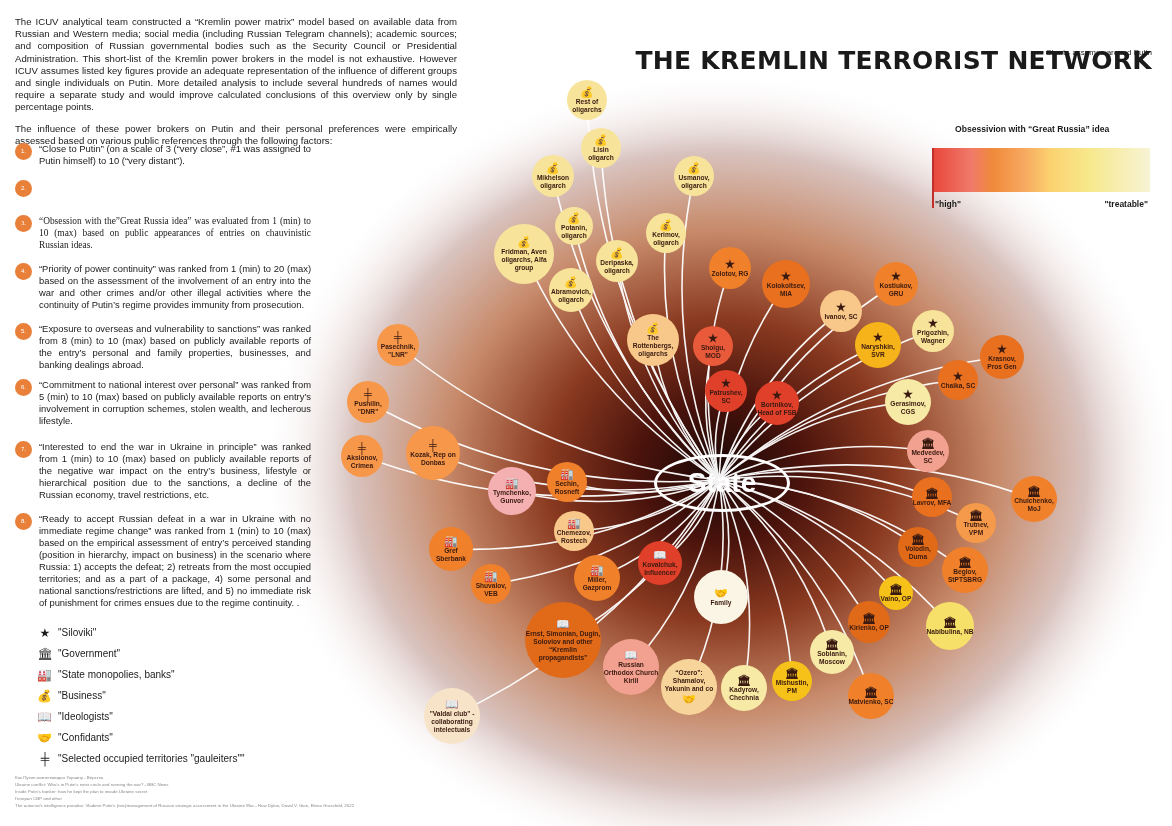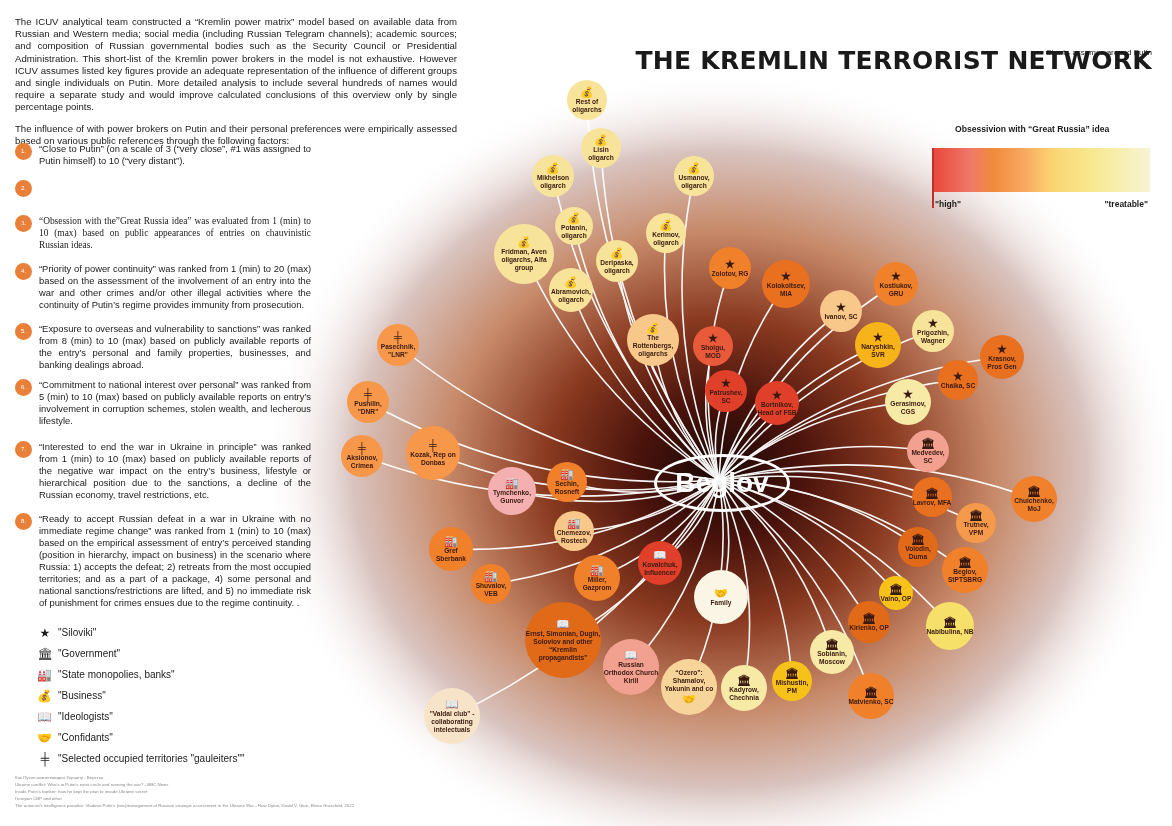--- a/index.html
+++ b/index.html
@@ -90,21 +90,21 @@
       <path d="M792,681 Q785.65,569.55 719,480"></path>
       <path d="M689,687 Q735.05,588 719,480"></path>
       <path d="M871,696 Q827.4,565.2 719,480"></path>
       <path d="M744,688 Q762.7,580.25 719,480"></path>
       <path d="M452,716 Q620.9,638.05 719,480"></path>
     </g>
 </svg>
 
 <div class="intro">
   <p>The ICUV analytical team constructed a “Kremlin power matrix” model based on available data from Russian and Western media; social media (including Russian Telegram channels); academic sources; and composition of Russian governmental bodies such as the Security Council or Presidential Administration. This short-list of the Kremlin power brokers in the model is not exhaustive. However ICUV assumes listed key figures provide an adequate representation of the influence of different groups and single individuals on Putin. More detailed analysis to include several hundreds of names would require a separate study and would improve calculated conclusions of this overview only by single percentage points.</p>
-  <p>The influence of with power brokers on Putin and their personal preferences were empirically assessed based on various public references through the following factors:</p>
+  <p>The influence of these power brokers on Putin and their personal preferences were empirically assessed based on various public references through the following factors:</p>
 </div>
 
 <div class="factors" id="factors">
     <div class="factor" style="position: absolute; top: 0px; width: 272px;"><span class="num">1.</span><span>“Close to Putin” (on a scale of 3 (“very close”, #1 was assigned to Putin himself) to 10 (“very distant”).</span></div>
     <div class="factor" style="position: absolute; top: 37px; width: 272px;"><span class="num">2.</span></div>
     <div class="factor" style="position: absolute; top: 72px; width: 272px; font-family: Liberation Serif, serif;"><span class="num">3.</span><span>“Obsession with the”Great Russia idea” was evaluated from 1 (min) to 10 (max) based on public appearances of entries on chauvinistic Russian ideas.</span></div>
     <div class="factor" style="position: absolute; top: 120px; width: 272px;"><span class="num">4.</span><span>“Priority of power continuity” was ranked from 1 (min) to 20 (max) based on the assessment of the involvement of an entry into the war and other crimes and/or other illegal activities where the continuity of Putin’s regime provides immunity from prosecution.</span></div>
     <div class="factor" style="position: absolute; top: 180px; width: 272px;"><span class="num">5.</span><span>“Exposure to overseas and vulnerability to sanctions” was ranked from 8 (min) to 10 (max) based on publicly available reports of the entry’s personal and family properties, businesses, and banking dealings abroad.</span></div>
     <div class="factor" style="position: absolute; top: 236px; width: 272px;"><span class="num">6.</span><span>“Commitment to national interest over personal” was ranked from 5 (min) to 10 (max) based on publicly available reports on entry’s involvement in corruption schemes, stolen wealth, and lecherous lifestyle.</span></div>
     <div class="factor" style="position: absolute; top: 298px; width: 272px;"><span class="num">7.</span><span>“Interested to end the war in Ukraine in principle” was ranked from 1 (min) to 10 (max) based on publicly available reports of the negative war impact on the entry’s business, lifestyle or hierarchical position due to the sanctions, a decline of the Russian economy, travel restrictions, etc.</span></div>
@@ -359,13 +359,13 @@
     <div class="node" style="left: 721px; top: 665px; width: 46px; height: 46px; background: rgb(247, 234, 166);">
       <span class="ic">🏛</span>
       <span>Kadyrow, Chechnia</span>
     </div>
     <div class="node" style="left: 424px; top: 688px; width: 56px; height: 56px; background: rgb(247, 228, 200);">
       <span class="ic">📖</span>
       <span>"Valdai club" - collaborating intelectuals</span>
     </div>
   </div>
 
-<div class="putin">Beglov</div>
+<div class="putin">State</div>
 
 </body></html>

